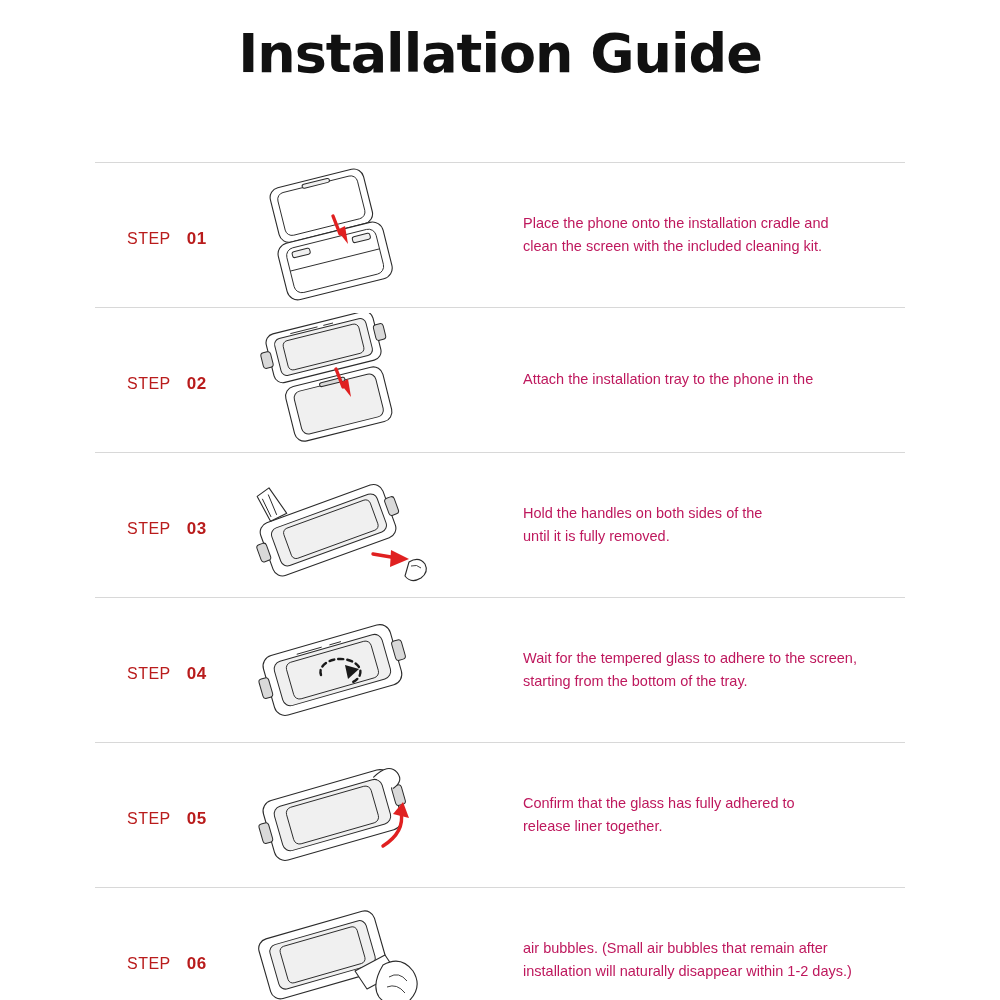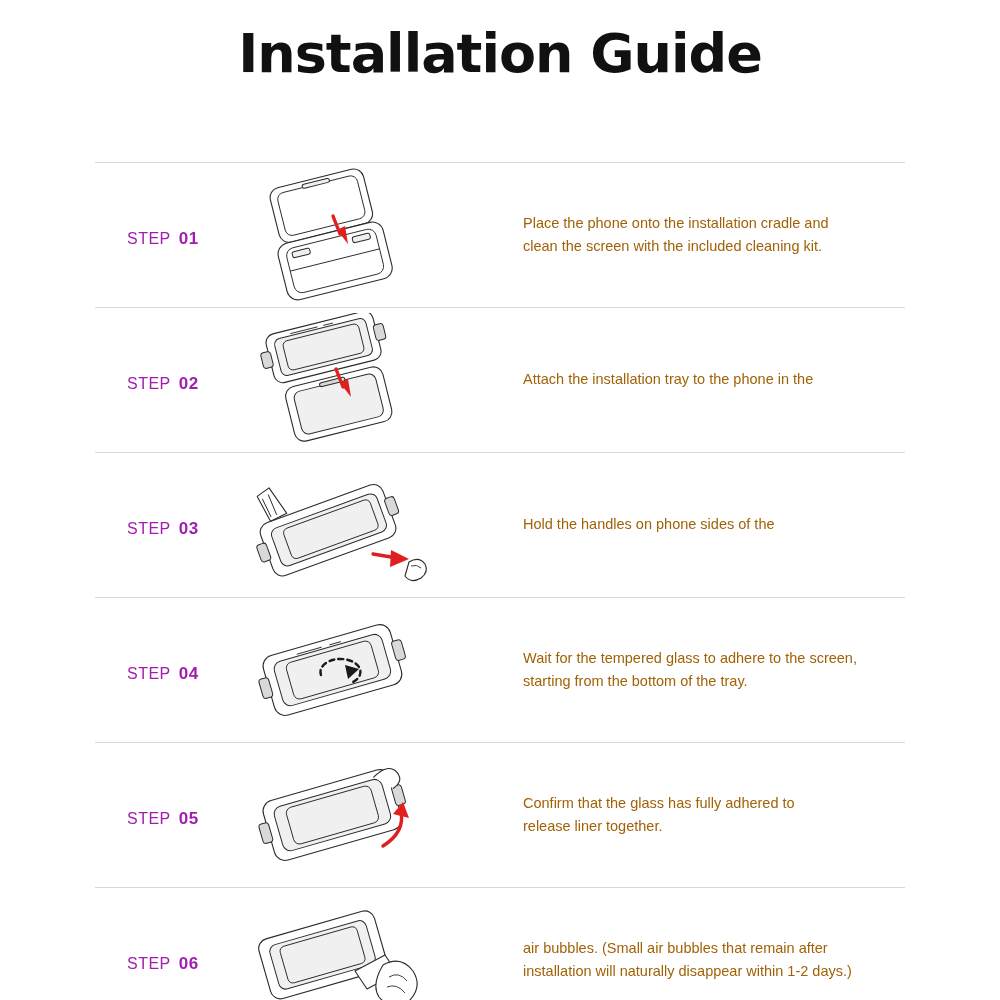--- a/index.html
+++ b/index.html
@@ -44,24 +44,24 @@
     box-sizing: border-box;
   }
   .step-row:last-child {
     border-bottom: none;
   }
   .step-label {
     width: 130px;
     flex: 0 0 130px;
     font-size: 16px;
     letter-spacing: 0.5px;
-    color: #a21caf;
+    color: #b91c1c;
     display: flex;
     align-items: baseline;
-    gap: 8px;
+    gap: 16px;
     padding-left: 32px;
     box-sizing: border-box;
     margin-top: 8px;
   }
   .step-word {
     font-weight: 400;
     font-size: 16px;
   }
   .step-num {
     font-weight: 700;
@@ -76,21 +76,21 @@
     justify-content: center;
   }
   .step-art svg {
     display: block;
   }
   .step-text {
     flex: 1;
     padding-left: 68px;
     font-size: 14.5px;
     line-height: 1.62;
-    color: #a16207;
+    color: #be185d;
   }
   .step-text div {
     white-space: pre;
   }
   .line-art {
     fill: #ffffff;
     stroke: #2b2b2b;
     stroke-width: 1.1;
     stroke-linejoin: round;
     stroke-linecap: round;
@@ -217,21 +217,22 @@
           </g>
 
           <path class="line-art" d="M176 104 q10 -6 16 2 q4 8 -4 14 q-10 6 -16 -2 z"></path>
           <path class="line-thin" d="M178 108 q6 -2 10 2"></path>
 
           <path class="arrow-red-line" d="M140 96 L164 100"></path>
           <path class="arrow-red" d="M158 92 L176 101 L157 109 Z"></path>
         </svg>
       </div>
       <div class="step-text">
-        <div>Hold the handles on phone sides of the</div>
+        <div>Hold the handles on both sides of the</div>
+        <div>until it is fully removed.</div>
       </div>
     </div>
 
     <div class="step-row">
       <div class="step-label">
         <span class="step-word">STEP</span>
         <span class="step-num">04</span>
       </div>
       <div class="step-art">
         <svg width="215" height="135" viewBox="0 0 215 135">

